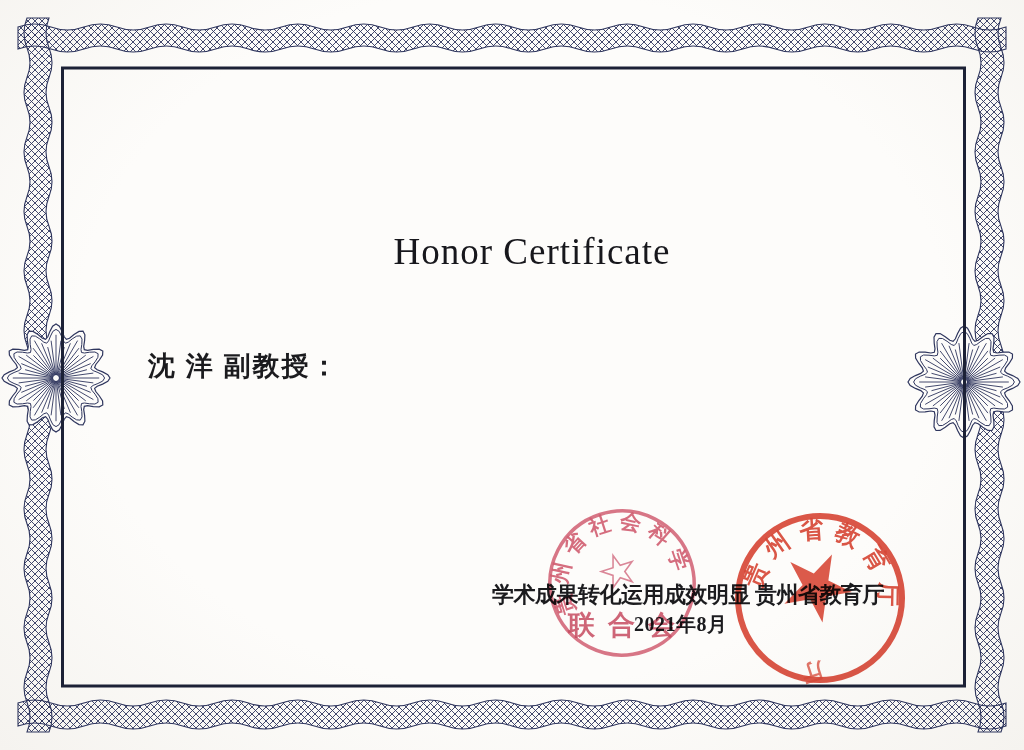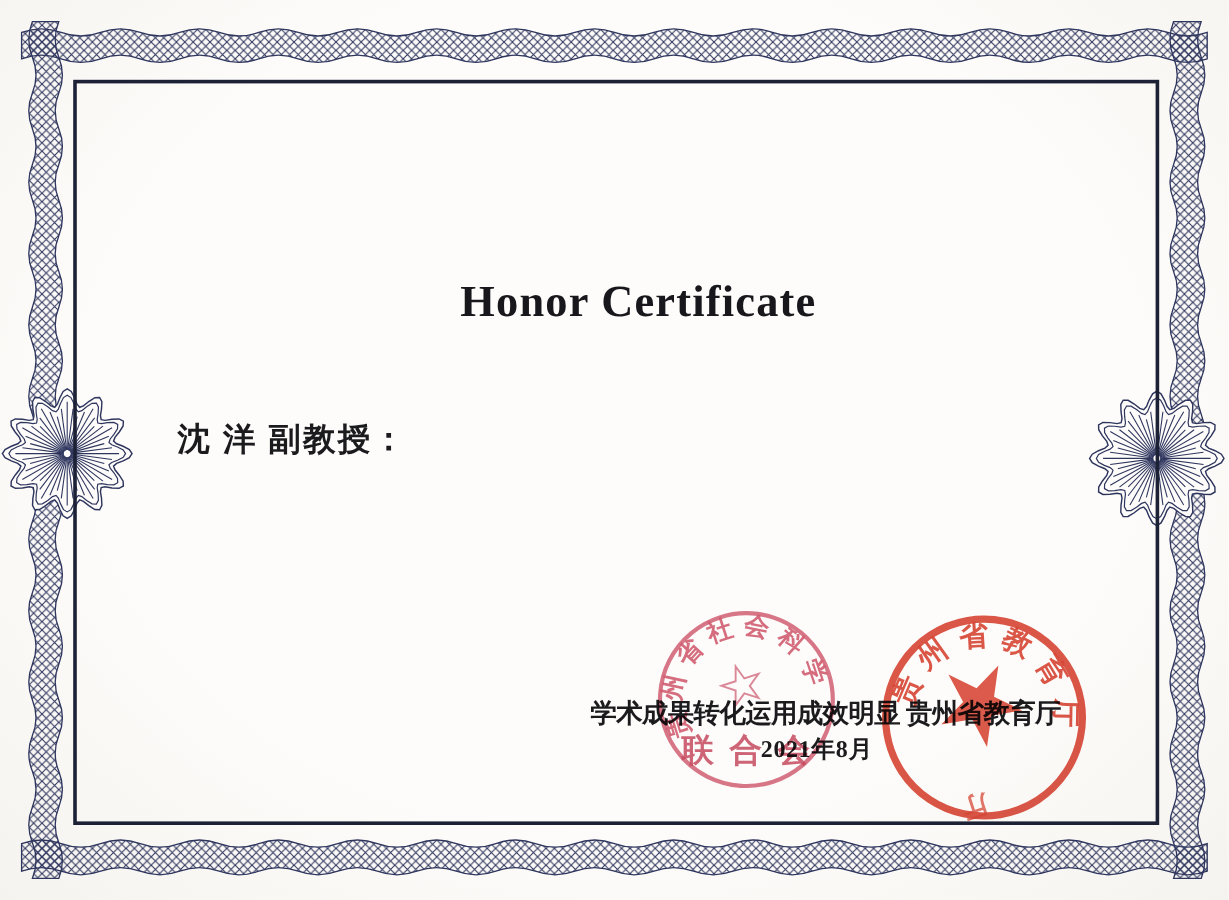--- a/index.html
+++ b/index.html
@@ -13,21 +13,21 @@
   svg.layer{position:absolute;left:0;top:0;width:1024px;height:750px;}
   .title{
     position:absolute;left:0;right:0;top:120px;
     text-align:center;padding-left:36px;
     font-size:88px;font-weight:700;line-height:1;
     letter-spacing:10px;color:#2a3a8c;
   }
   .subtitle{
     position:absolute;left:0;right:0;top:232px;
     text-align:center;padding-left:40px;
-    font-size:37px;font-weight:700;line-height:1.1;
+    font-size:37px;font-weight:400;line-height:1.1;
     letter-spacing:1px;color:#17171c;
   }
   .salutation{
     position:absolute;left:148px;top:348px;
     font-size:27px;font-weight:700;letter-spacing:2px;color:#1b1b1e;
   }
   .bodytext{
     position:absolute;left:150px;top:378px;width:788px;
     font-size:28px;line-height:49px;font-weight:700;
     text-indent:2em;letter-spacing:0.5px;color:#1b1b1e;

